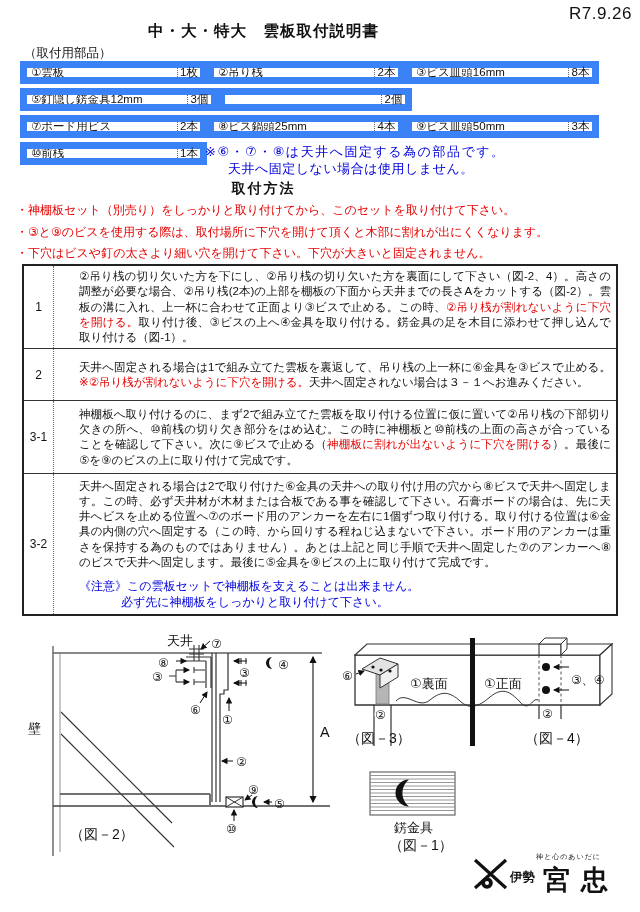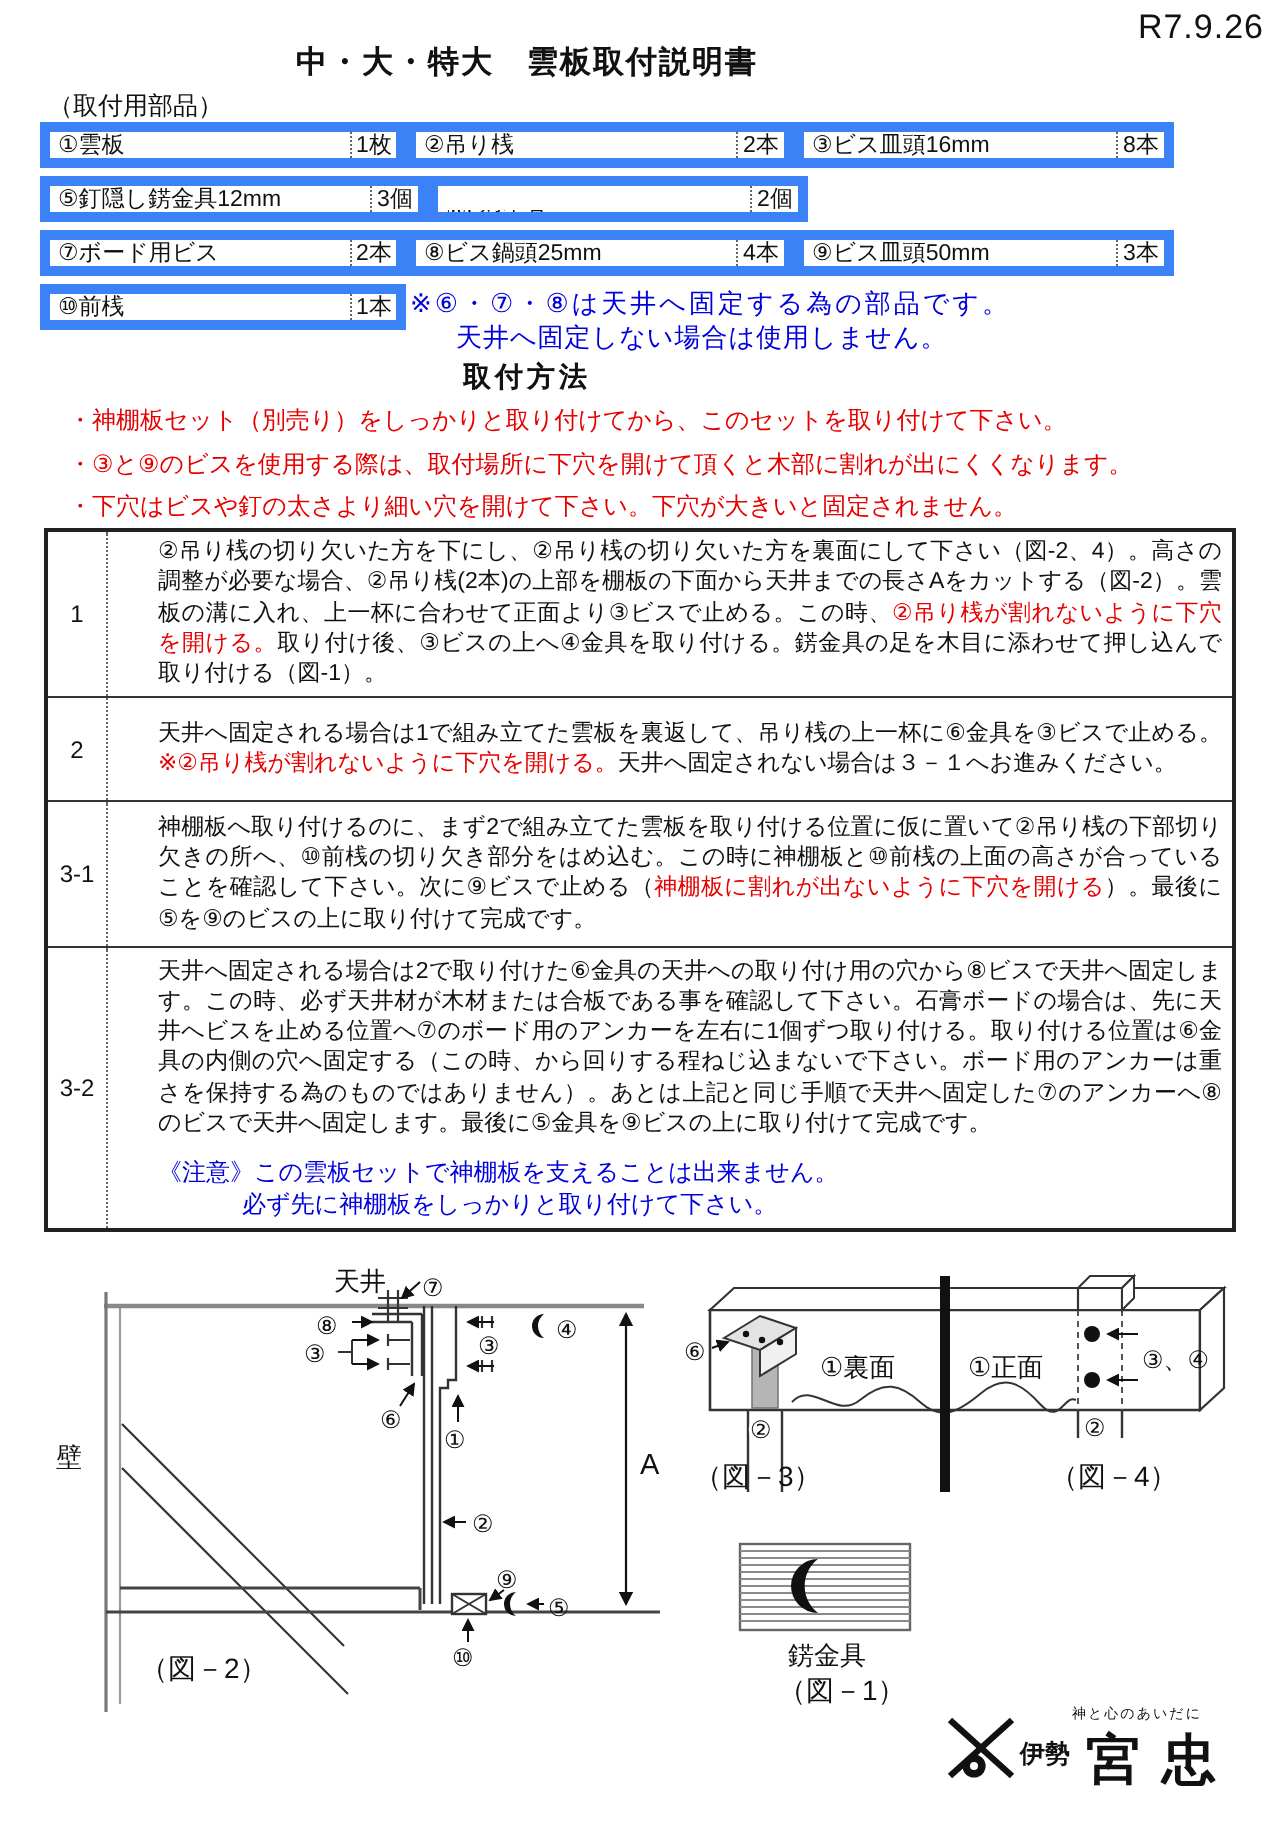--- a/index.html
+++ b/index.html
@@ -7,28 +7,28 @@
     position:relative;width:640px;height:912px;background:#fff;overflow:hidden;
     font-family:"Liberation Sans","DejaVu Sans",sans-serif;color:#111;
   }
   .date{position:absolute;top:4px;right:8px;font-size:17px;letter-spacing:.5px;}
   .title{position:absolute;top:21px;left:0;width:527px;text-align:center;
     font-size:15.5px;font-weight:bold;letter-spacing:1px;}
   .parts-caption{position:absolute;top:45px;left:24px;font-size:12.5px;}
   
   .parts-table{position:absolute;top:61px;left:20px;width:537px;}
   .parts-row{display:flex;margin-bottom:4px;height:23px;}
-  .parts-box{display:flex;border:5px solid #3b82f6;height:23px;box-sizing:border-box;}
+  .parts-box{display:flex;border:7px solid #3b82f6;height:23px;box-sizing:border-box;}
   .parts-name{font-size:11.5px;display:flex;align-items:center;padding-left:4px;box-sizing:border-box;white-space:nowrap;overflow:hidden;}
   .parts-qty{font-size:11.5px;display:flex;align-items:center;justify-content:center;border-left:1px dotted #666;box-sizing:border-box;white-space:nowrap;}
   .parts-note1{position:absolute;top:143px;left:205px;font-size:13px;letter-spacing:1.5px;color:#0000dd;white-space:nowrap;}
   .parts-note2{position:absolute;top:160px;left:228px;font-size:13px;letter-spacing:.5px;color:#0000dd;white-space:nowrap;}
   .method-heading{position:absolute;top:180px;left:0;width:527px;text-align:center;
     font-size:14px;font-weight:bold;letter-spacing:2px;}
-  .bullets{position:absolute;top:203px;left:34px;width:600px;}
+  .bullets{position:absolute;top:203px;left:16px;width:600px;}
   .bullet{font-size:12px;line-height:14.5px;color:#e60000;margin-bottom:7px;white-space:nowrap;}
   
   .steps-table{position:absolute;top:264px;left:22px;width:596px;border:2px solid #222;box-sizing:border-box;}
   .step-row{display:flex;border-bottom:1px solid #333;}
   .step-row:last-child{border-bottom:none;}
   .step-num{width:30px;flex:0 0 30px;border-right:1px dotted #666;display:flex;align-items:center;justify-content:center;
     font-size:12px;box-sizing:border-box;}
   .step-body{flex:1;padding:3px 5px;display:flex;flex-direction:column;justify-content:center;box-sizing:border-box;margin-left:20px;}
   .step-text{font-size:11.5px;line-height:15.3px;text-align:justify;}
   .seg-black{color:#111;}

